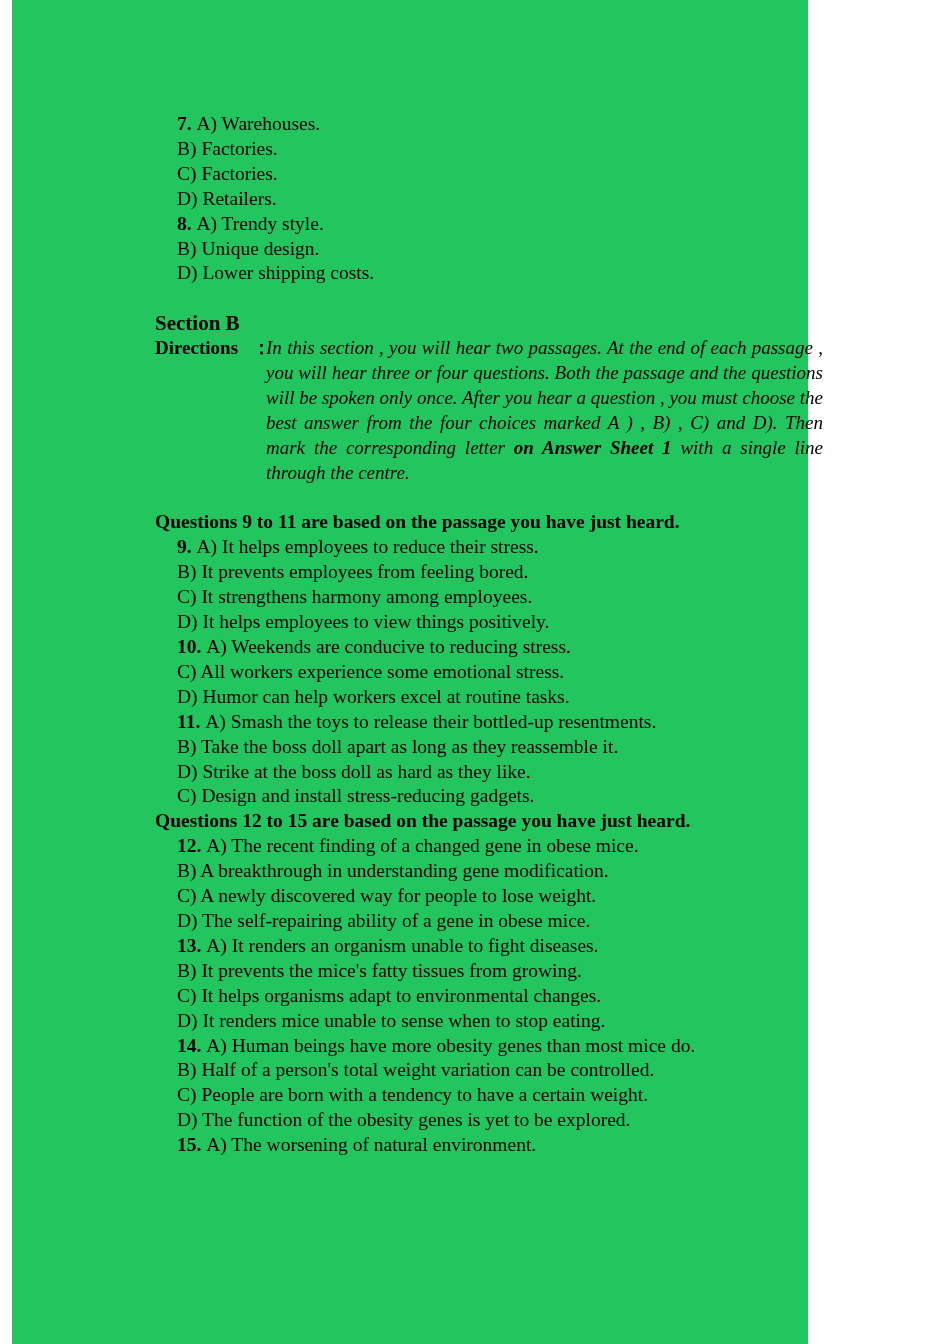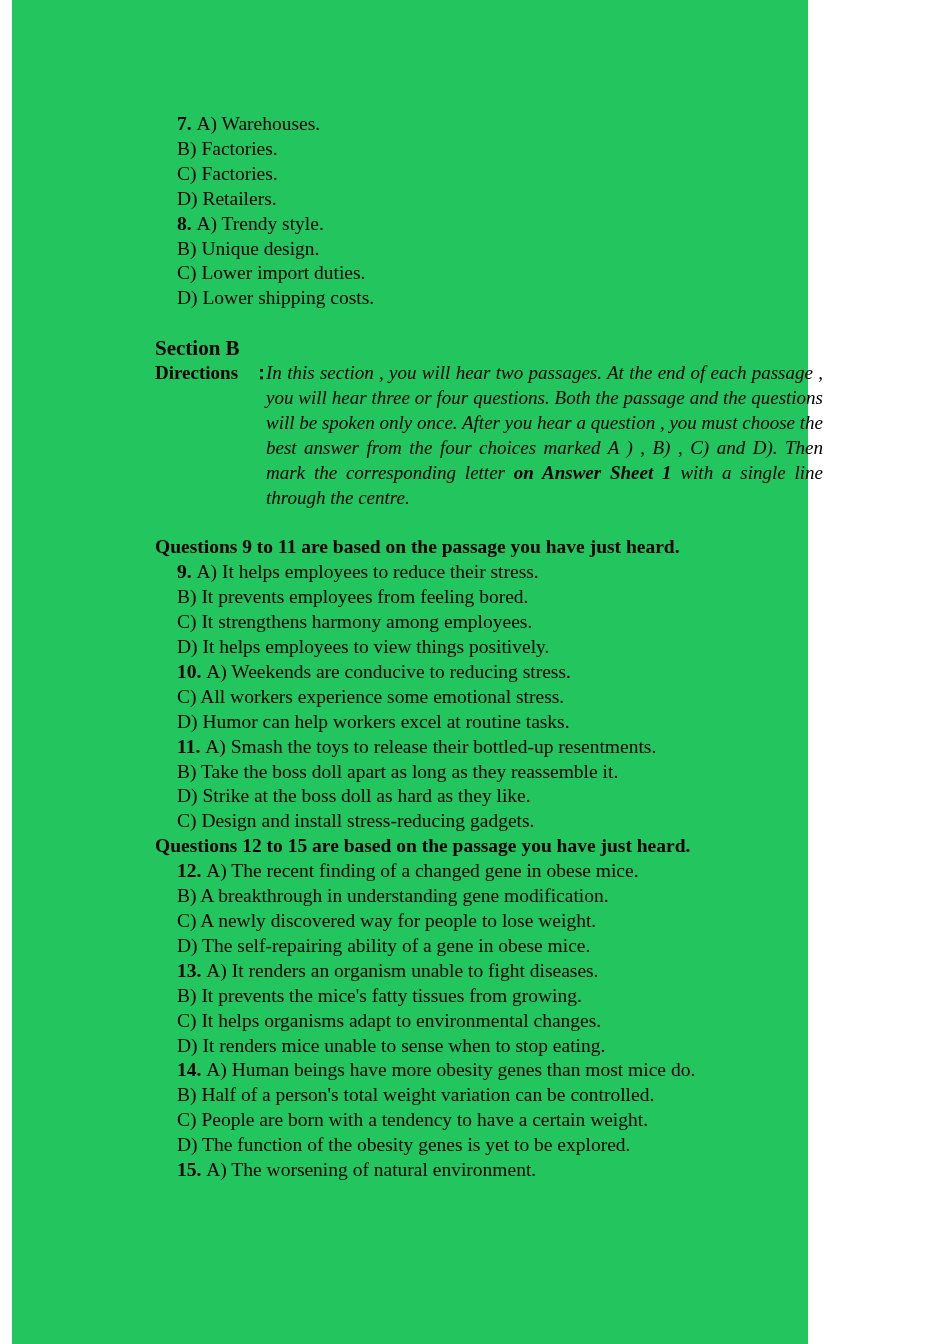--- a/index.html
+++ b/index.html
@@ -97,21 +97,20 @@
 <div class="page">
   <div class="content">
 
     <div id="top-options">
         <div class="line opt"><span class="num">7. </span><span>A) </span><span>Warehouses.</span></div>
         <div class="line opt"><span>B) </span><span>Factories.</span></div>
         <div class="line opt"><span>C) </span><span>Factories.</span></div>
         <div class="line opt"><span>D) </span><span>Retailers.</span></div>
         <div class="line opt"><span class="num">8. </span><span>A) </span><span>Trendy style.</span></div>
         <div class="line opt"><span>B) </span><span>Unique design.</span></div>
-        <div class="line opt"><span>C) </span><span>Lower import duties.</span></div>
         <div class="line opt"><span>D) </span><span>Lower shipping costs.</span></div>
       </div>
 
     <div class="gap"></div>
 
     <div class="section-heading">Section B</div>
 
     <div class="directions">
       <span class="dir-label">Directions</span>
       <span class="dir-colon">：</span>

